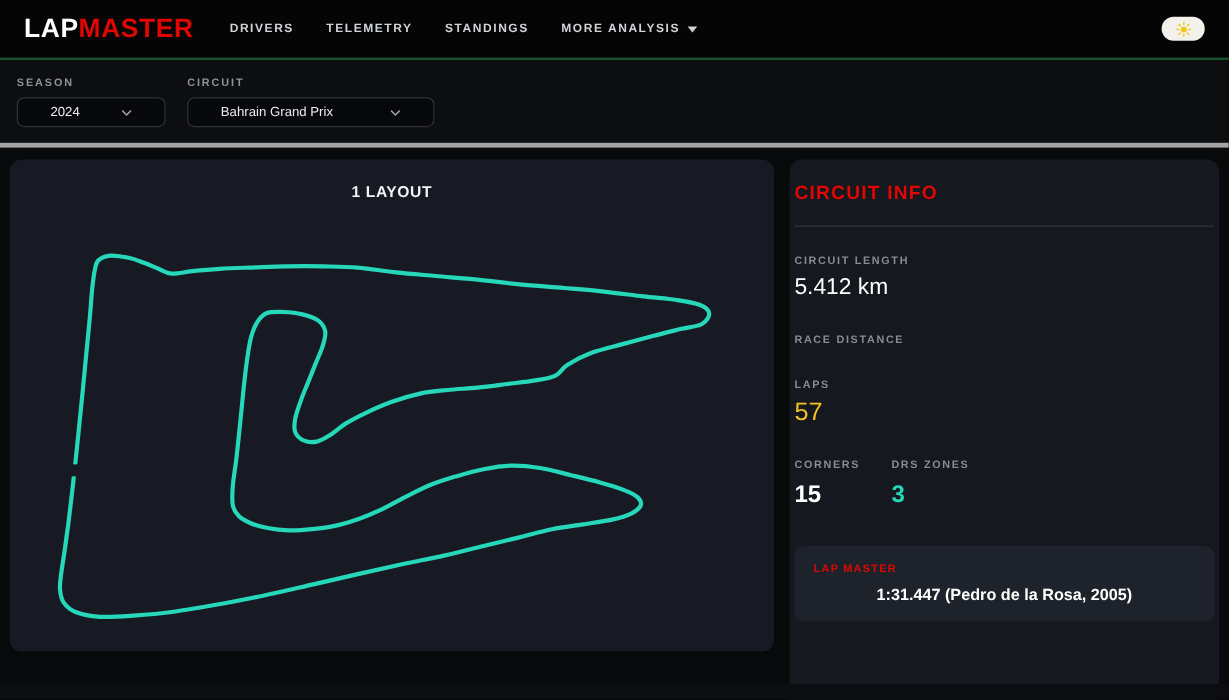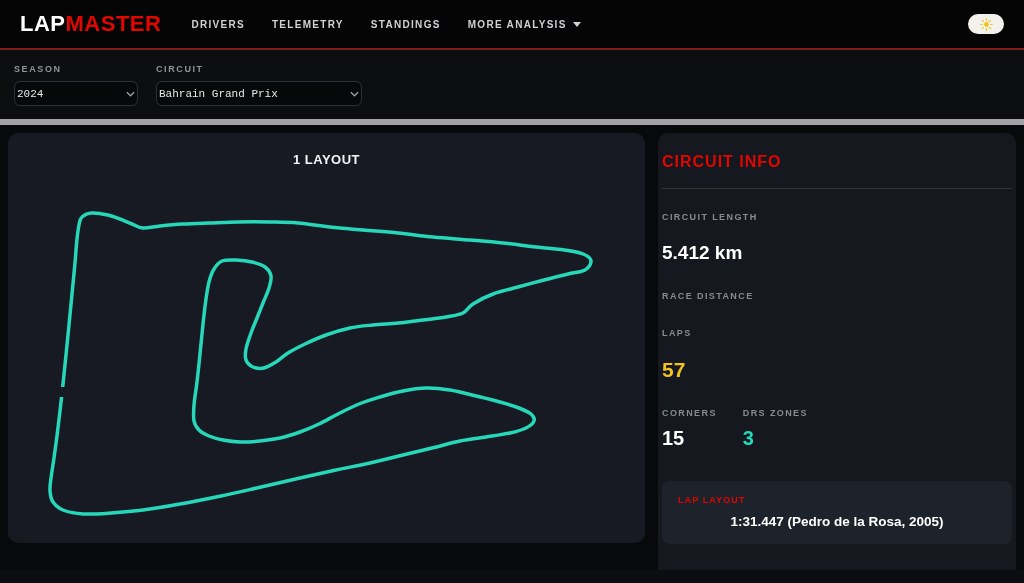--- a/index.html
+++ b/index.html
@@ -1,56 +1,56 @@
 <!DOCTYPE html>
 <html><head>
 <meta charset="utf-8">
 <style>
   * { margin:0; padding:0; box-sizing:border-box; }
   html,body { width:1024px; height:583px; overflow:hidden; background:#08090b;
     font-family:"Liberation Sans", sans-serif; }
   #app { position:relative; width:1024px; height:583px; background:#08090b; }
 
   
-  .header { height:50px; background:#050505; border-bottom:2px solid #7f1d1d;
+  .header { height:50px; background:#050505; border-bottom:2px solid #14532d;
     display:flex; align-items:center; padding:0 20px; }
   .logo { font-size:22px; font-weight:800; letter-spacing:.5px; color:#fff; cursor:pointer; }
   .logo .red { color:#e10600; }
   .nav { display:flex; align-items:flex-start; gap:27px; margin-left:30px; }
   .nav-item { font-size:10px; font-weight:700; letter-spacing:1.3px; color:#cfd2d6;
     display:flex; align-items:center; gap:6px; cursor:pointer; white-space:nowrap; }
   .caret { width:0; height:0; border-left:4px solid transparent; border-right:4px solid transparent;
     border-top:5px solid #cfd2d6; display:inline-block; }
   .theme-toggle { margin-left:auto; width:36px; height:20px; border-radius:10px;
     background:#f2f1ec; display:flex; align-items:center; justify-content:center; cursor:pointer; }
 
   
   .filterbar { background:#0d0e10; padding:14px 14px 13px 14px; display:flex; gap:18px;
-    border-bottom:6px solid #a3a3a3; }
+    border-bottom:4px solid #a3a3a3; }
   .filter-group { display:flex; flex-direction:column; }
   .filter-label { font-size:9px; font-weight:700; letter-spacing:1.6px; color:#8f949b; margin-bottom:7px; }
   .select { height:25px; background:#070809; border:1px solid #2e3238; border-radius:6px;
-    display:flex; align-items:center; justify-content:space-between; padding:0 2px;
-    font-size:11px; color:#e8eaec; cursor:pointer;font-family:Liberation Mono, monospace; }
+    display:flex; align-items:center; justify-content:space-between; padding:0 27px;
+    font-size:11px; color:#e8eaec; cursor:pointer; }
   .select-season { width:124px; }
   .select-circuit { width:206px; }
 
   
   .track-panel { position:absolute; left:8px; top:133px; width:637px; height:410px;
     background:#171a22; border-radius:10px; overflow:hidden; }
   .track-title { position:absolute; top:19px; left:0; width:100%; text-align:center;
     font-size:13px; font-weight:700; letter-spacing:.5px; color:#f2f3f4; }
   .track-svg { position:absolute; left:0; top:0; }
 
   .info-panel { position:absolute; left:658px; top:133px; width:358px; height:490px;
     background:#15181e; border-radius:10px; padding:20px 4px; }
   .info-title { font-size:16px; font-weight:800; letter-spacing:1px; color:#e10600; }
   .info-divider { border:none; border-top:1px solid rgba(255,255,255,.12); margin-top:17px; }
   .stat-label { font-size:9px; font-weight:700; letter-spacing:1.4px; color:#878c94; }
-  .stat-value { font-size:19px; font-weight:700; color:#ffffff; margin-top:20px; }
+  .stat-value { font-size:19px; font-weight:400; color:#ffffff; margin-top:7px; }
   .mt-lg { margin-top:23px; } .mt-md { margin-top:27px; }
   .laps-value { color:#f2c21f; font-size:21px; }
   .pair-row { display:flex; gap:26px; margin-top:26px; }
   .pair-value { font-size:20px; font-weight:700; color:#ffffff; margin-top:9px; }
   .drs-value { color:#26d7ba; }
   .record-box { margin-top:31px; background:#1e222a; border-radius:8px; padding:14px 16px 15px 16px; }
   .record-label { font-size:9px; font-weight:800; letter-spacing:1.1px; color:#e10600; }
   .record-value { font-size:13.5px; font-weight:700; color:#ffffff; margin-top:9px;text-align:center; }
 
   .footer { position:absolute; left:0; top:570px; width:1024px; height:13px; background:#0c0d10; }
@@ -140,19 +140,19 @@
         <div class="stat-label">CORNERS</div>
         <div class="pair-value">15</div>
       </div>
       <div>
         <div class="stat-label">DRS ZONES</div>
         <div class="pair-value drs-value">3</div>
       </div>
     </div>
 
     <div class="record-box">
-      <div class="record-label">LAP LAYOUT</div>
+      <div class="record-label">LAP MASTER</div>
       <div class="record-value">1:31.447 (Pedro de la Rosa, 2005)</div>
     </div>
   </div>
 
   <div class="footer"></div>
 </div>
 
 </body></html>

